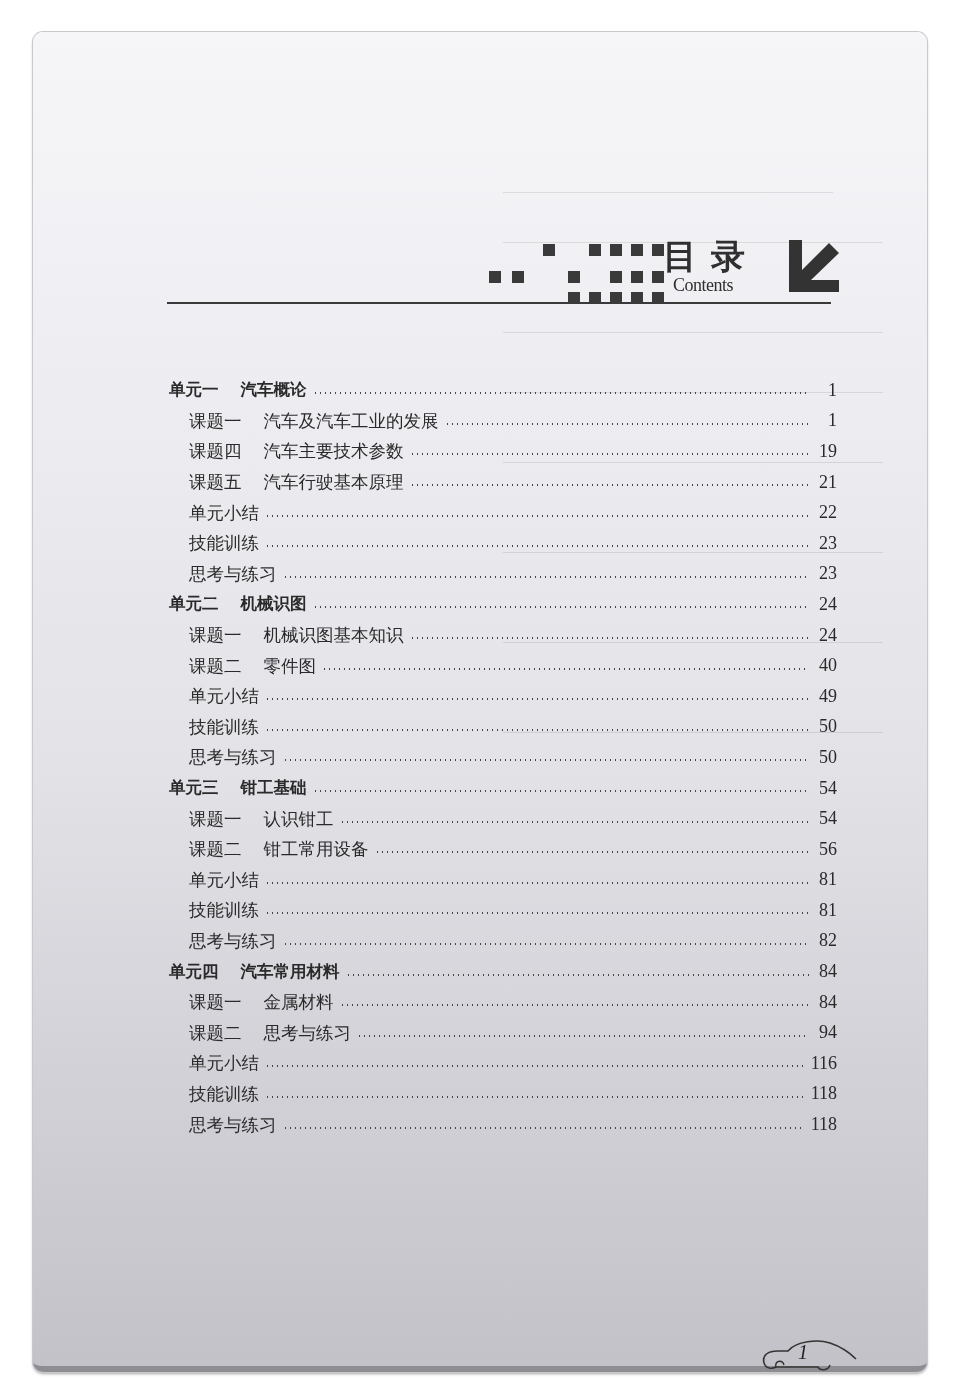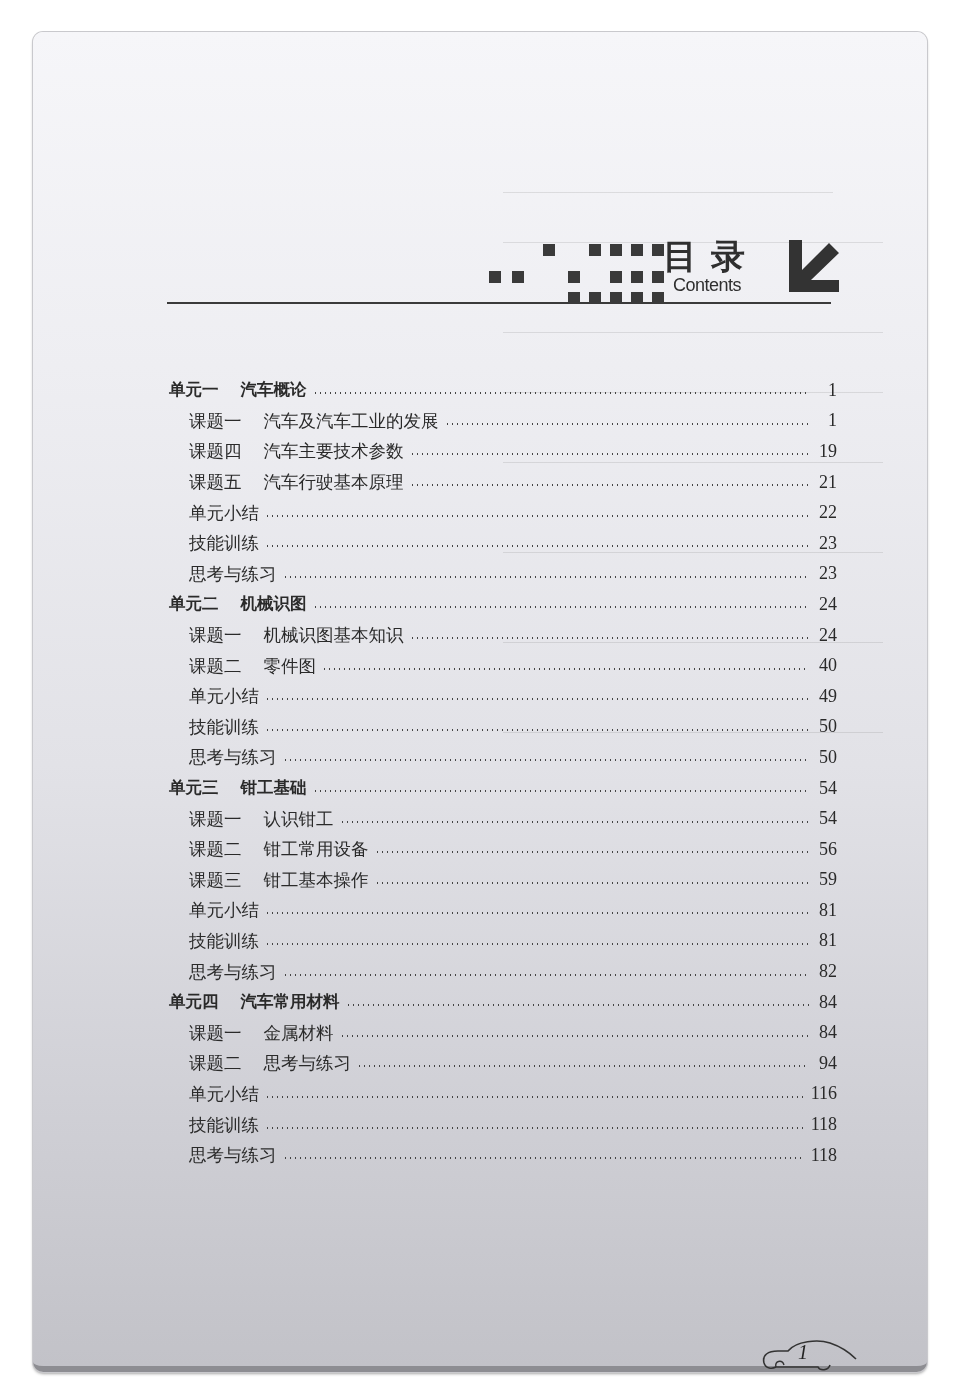--- a/index.html
+++ b/index.html
@@ -22,21 +22,21 @@
   .header {
     position:absolute; left:450px; top:208px; width:350px; height:60px;
   }
   .sq { position:absolute; width:12px; height:12px; background:#3a3a3a; }
   .title-zh {
     position:absolute; left:180px; top:-6px; font-size:34px; font-weight:bold; color:#2f2f2f;
     letter-spacing:14px; font-family:"DejaVu Sans", sans-serif;
   }
   .title-en {
     position:absolute; left:190px; top:35px; font-size:18px; color:#2f2f2f;
-    font-family:Liberation Sans, sans-serif; letter-spacing:-0.5px;
+    font-family:Liberation Serif, serif; letter-spacing:-0.5px;
   }
   .arrow { position:absolute; left:306px; top:0px; width:50px; height:52px; }
   .rule { position:absolute; left:134px; top:270px; width:664px; height:2px; background:#3a3a3a; }
 
   .toc { position:absolute; left:136px; top:343px; width:668px; }
   .row {
     position:relative; height:30.6px; display:flex; align-items:center;
     font-size:17.5px; color:#2a2a2a;justify-content:space-between;
   }
   .row.unit { font-family:"DejaVu Sans", sans-serif; font-weight:bold; font-size:16.5px; }
@@ -176,25 +176,20 @@
       <span class="lbl"><span>课题一</span><span class="gap"></span><span>认识钳工</span></span>
       <span class="dots"></span>
       <span class="pg">54</span>
     </div>
     <div class="row sub">
       <span class="lbl"><span>课题二</span><span class="gap"></span><span>钳工常用设备</span></span>
       <span class="dots"></span>
       <span class="pg">56</span>
     </div>
     <div class="row sub">
-      <span class="lbl"><span>课题三</span><span class="gap"></span><span>钳工基本操作</span></span>
-      <span class="dots"></span>
-      <span class="pg">59</span>
-    </div>
-    <div class="row sub">
       <span class="lbl">单元小结</span>
       <span class="dots"></span>
       <span class="pg">81</span>
     </div>
     <div class="row sub">
       <span class="lbl">技能训练</span>
       <span class="dots"></span>
       <span class="pg">81</span>
     </div>
     <div class="row sub">

